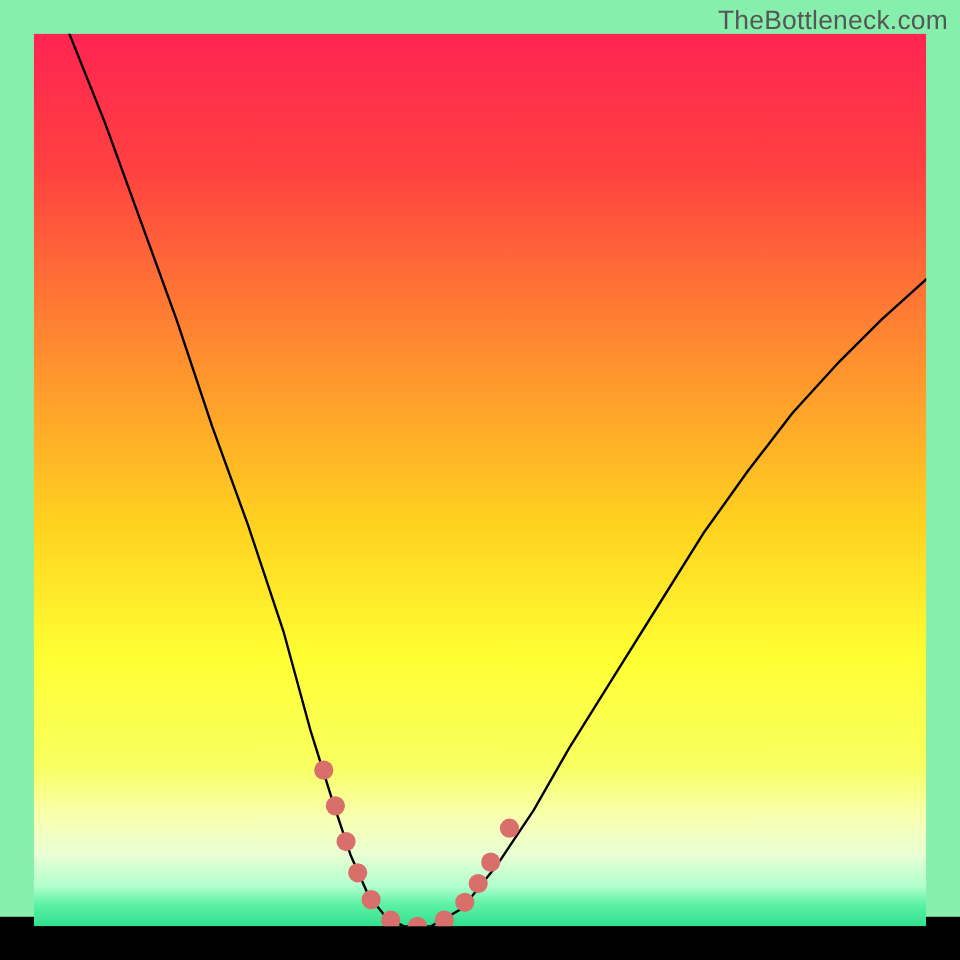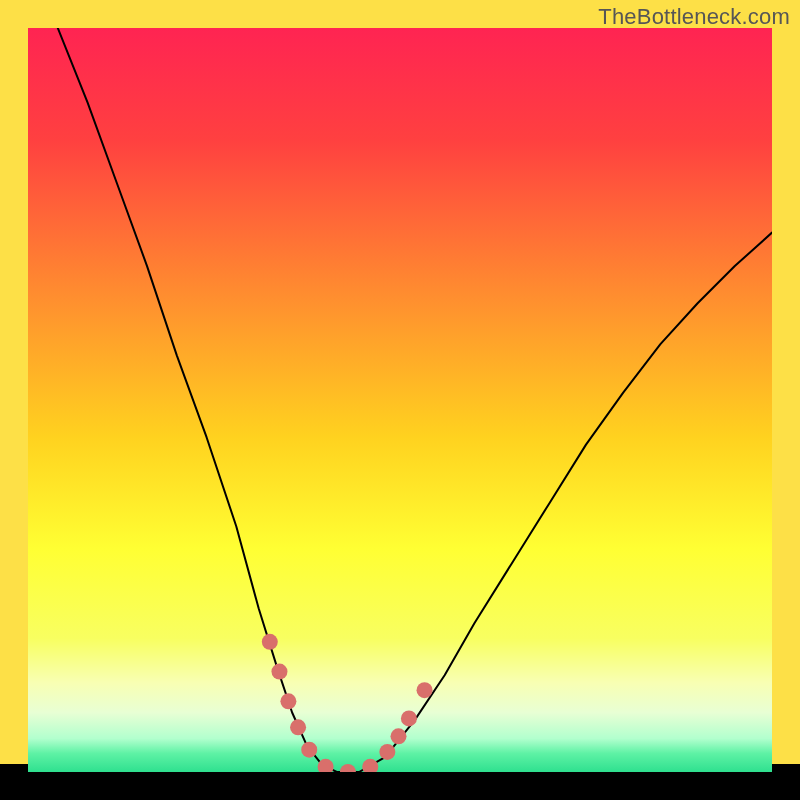--- a/index.html
+++ b/index.html
@@ -1,21 +1,21 @@
 <!DOCTYPE html>
 <html><head>
 <meta charset="utf-8">
 <style>
   * { margin: 0; padding: 0; box-sizing: border-box; }
   html, body { width: 800px; height: 800px; overflow: hidden; background: #000; }
   .frame {
     position: relative;
     width: 800px;
     height: 764px;
-    background: #fde047;
+    background: #86efac;
   }
   .plot-area {
     position: absolute;
     left: 28px;
     top: 28px;
     width: 744px;
     height: 744px;
     overflow: hidden;
   }
   .watermark {

